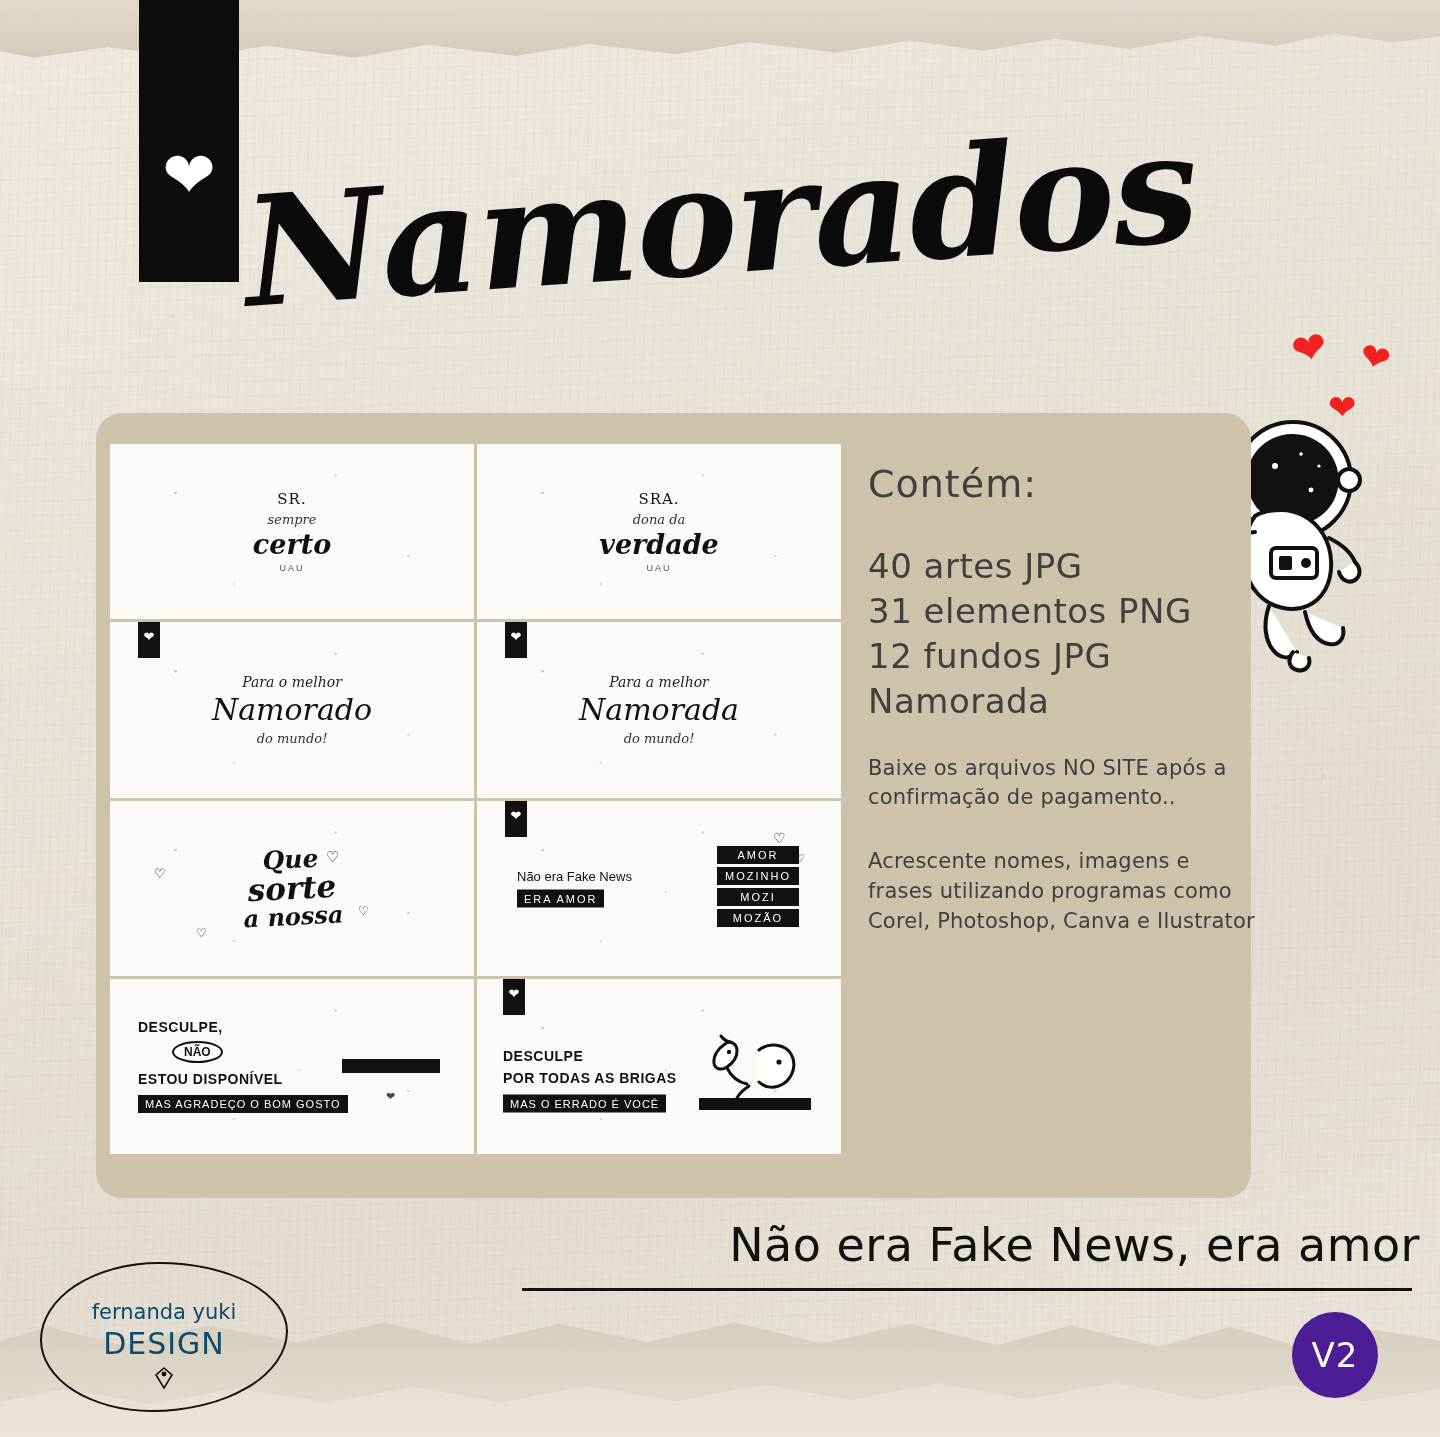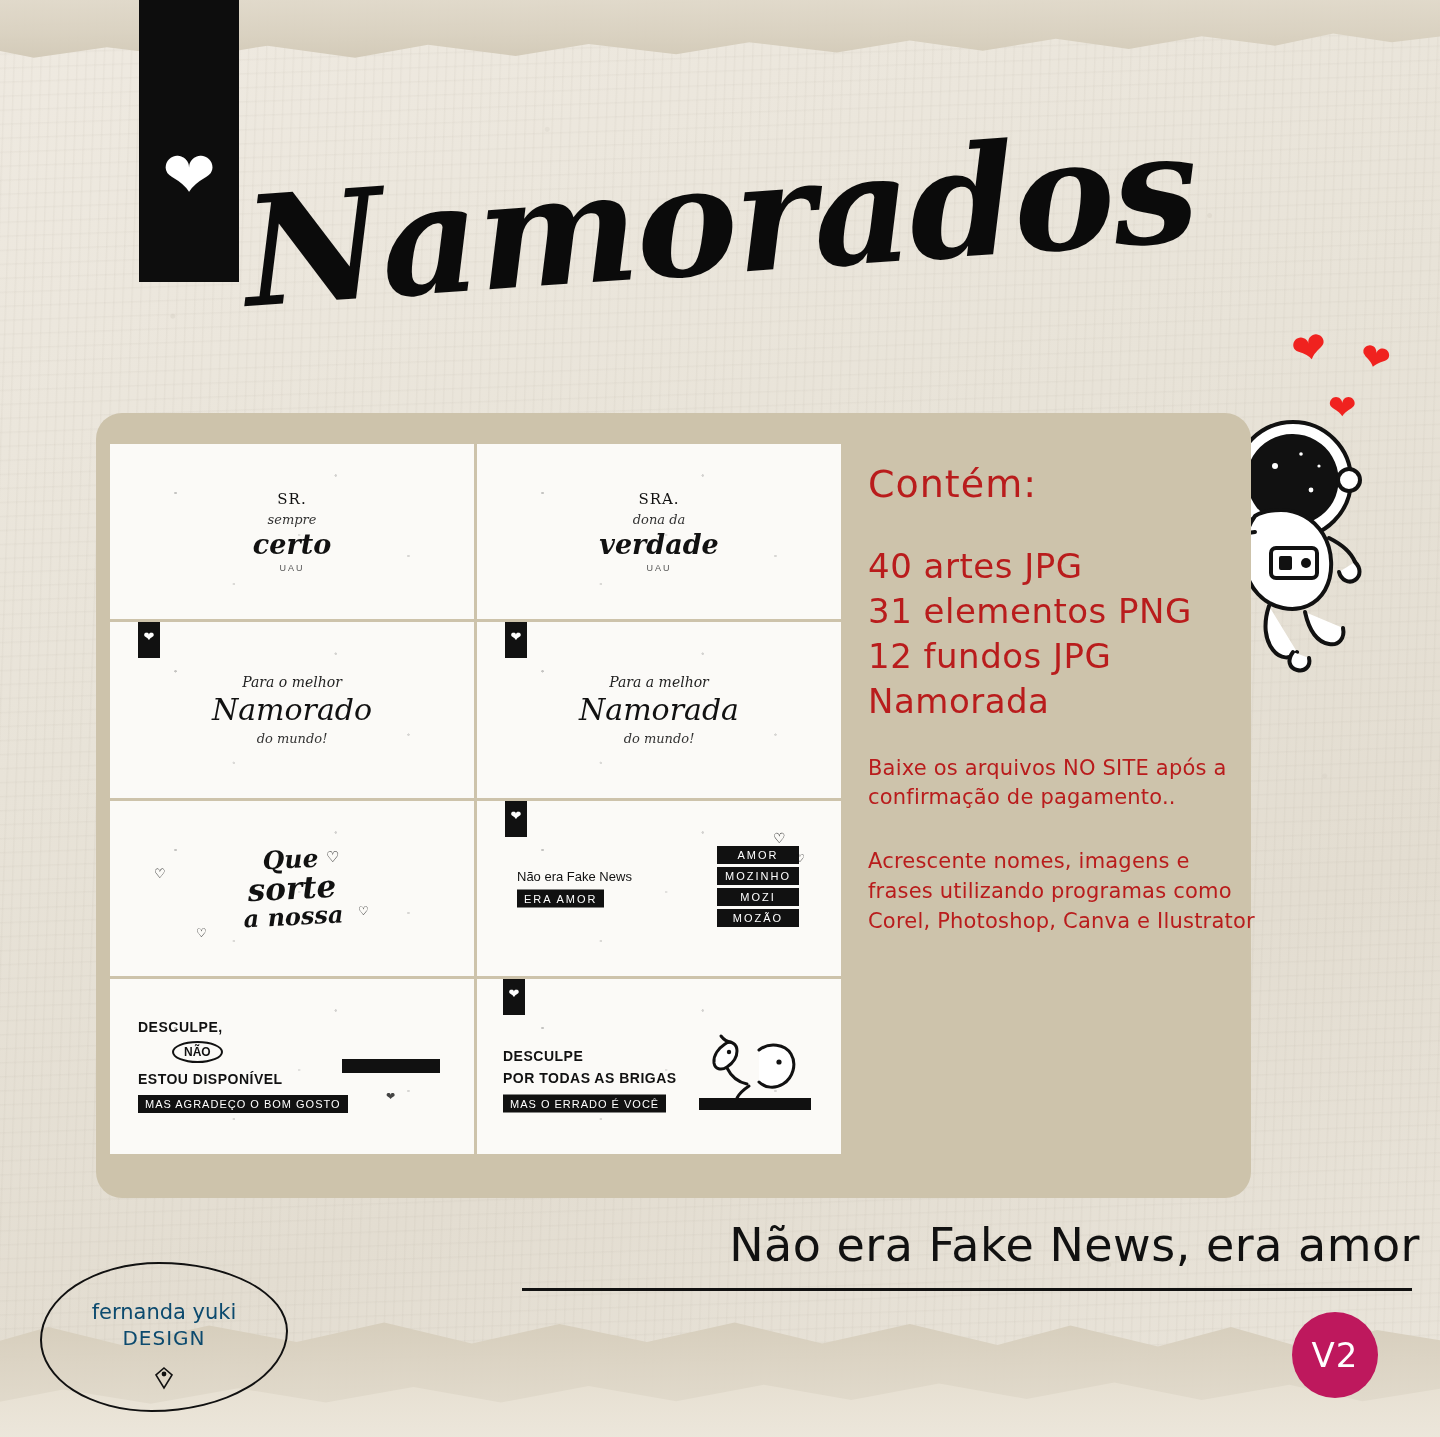--- a/index.html
+++ b/index.html
@@ -238,21 +238,21 @@
     position: absolute;
     background: #111;
   }
 
   
   .contains {
     position: absolute;
     left: 868px;
     top: 462px;
     width: 390px;
-    color: #b91c1c;
+    color: #404040;
   }
   .contem-title {
     font-family: "DejaVu Sans", sans-serif;
     font-size: 38px;
     letter-spacing: 1px;
     margin-bottom: 38px;
   }
   .contem-item {
     font-family: "DejaVu Sans", sans-serif;
     font-size: 34px;
@@ -287,21 +287,21 @@
     width: 890px;
     border-top: 3px solid #111;
   }
   .v2-badge {
     position: absolute;
     right: 62px;
     top: 1312px;
     width: 86px;
     height: 86px;
     border-radius: 50%;
-    background: #be185d;
+    background: #4c1d95;
     color: #fff;
     font-family: "DejaVu Sans", sans-serif;
     font-size: 34px;
     display: flex;
     align-items: center;
     justify-content: center;
     letter-spacing: 1px;
   }
   .logo {
     position: absolute;
@@ -322,21 +322,21 @@
     left: 0; right: 0; top: 38px;
     text-align: center;
     font-family: "DejaVu Sans", sans-serif;
     font-size: 21px;
   }
   .logo .l2 {
     position: absolute;
     left: 0; right: 0; top: 64px;
     text-align: center;
     font-family: "DejaVu Sans", sans-serif;
-    font-size: 20px;
+    font-size: 30px;
     letter-spacing: 1px;
   }
   .logo .tag {
     position: absolute;
     left: 50%; top: 104px;
     transform: translateX(-50%);
     width: 22px; height: 24px;
   }
 </style>
 </head>

